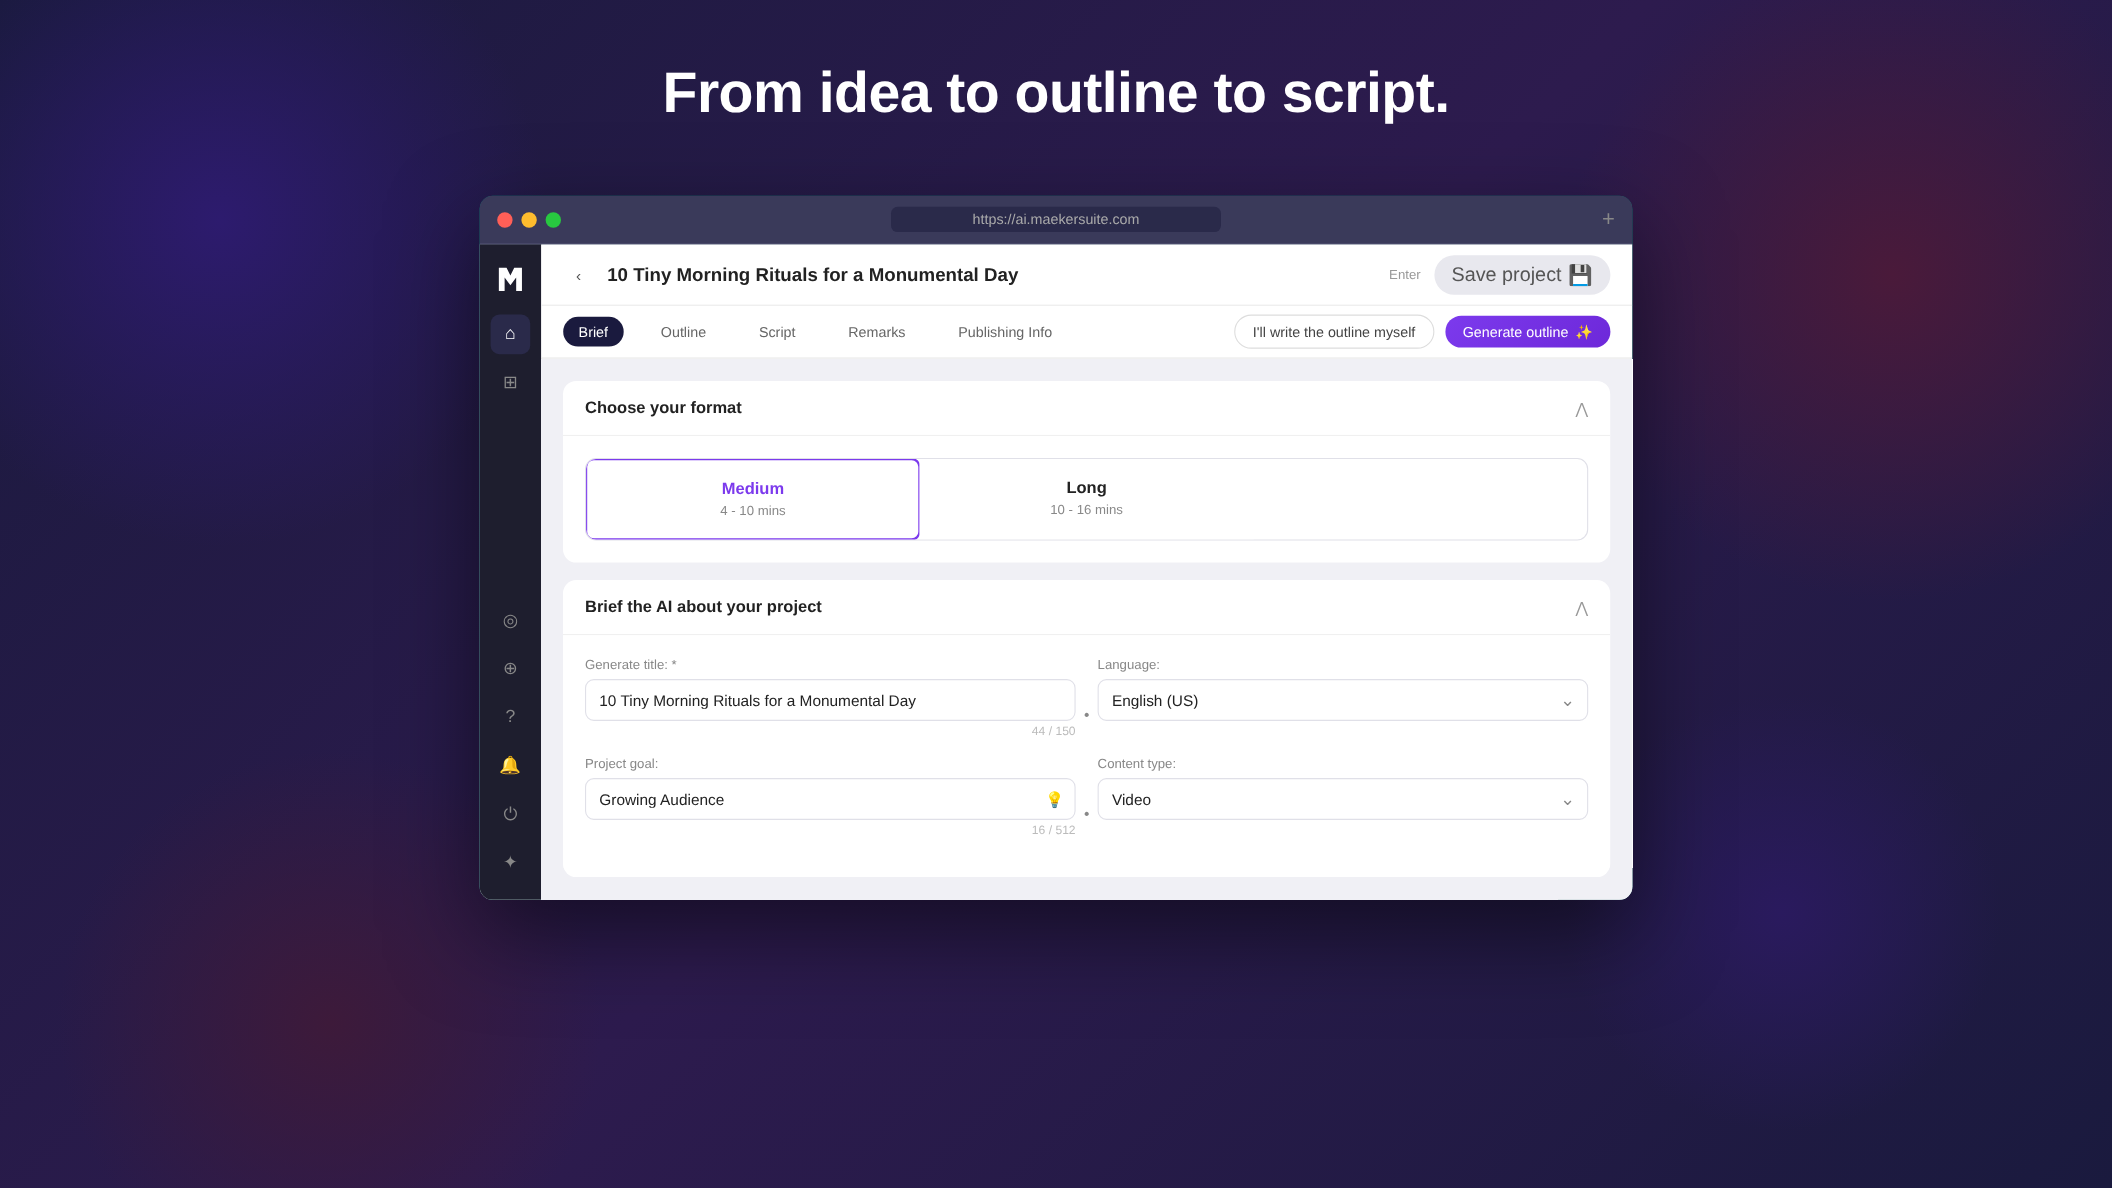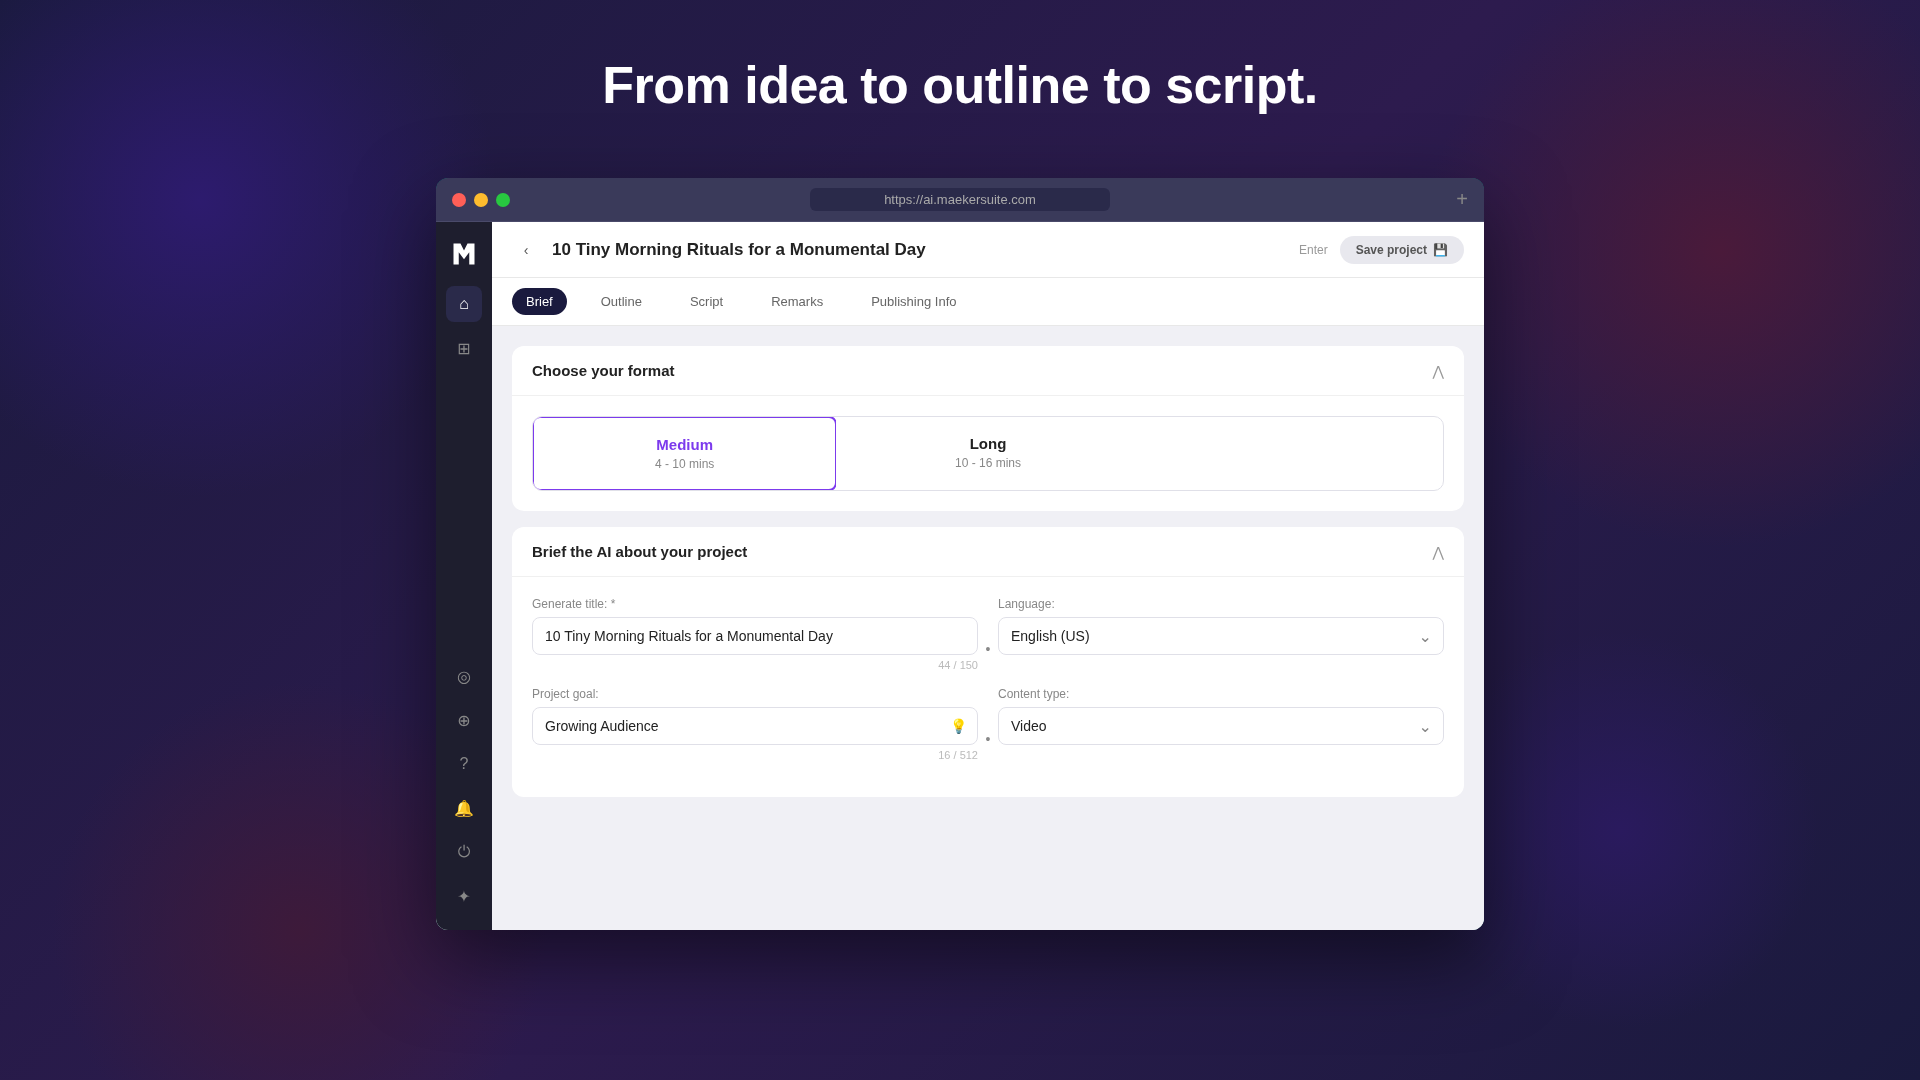--- a/index.html
+++ b/index.html
@@ -62,21 +62,21 @@
       letter-spacing: -0.5px;
     }
 
     
     .browser {
       position: absolute;
       top: 178px;
       left: 50%;
       transform: translateX(-50%);
       width: 1048px;
-      height: 752px;
+      height: 640px;
       background: #0f766e;
       border-radius: 12px;
       overflow: hidden;
       box-shadow: 0 30px 80px rgba(0,0,0,0.5);
     }
 
     
     .browser-chrome {
       display: flex;
       align-items: center;
@@ -205,22 +205,22 @@
       color: #999;
     }
     .save-project-btn {
       display: flex;
       align-items: center;
       gap: 6px;
       background: #e8e8ee;
       border: none;
       border-radius: 20px;
       padding: 7px 16px;
-      font-size: 12px;
-      font-weight: 700;
+      font-size: 18px;
+      font-weight: 400;
       color: #555;
       cursor: pointer;
     }
 
     
     .tabs-bar {
       display: flex;
       align-items: center;
       padding: 0 20px;
       height: 48px;
@@ -513,20 +513,29 @@
           <span>Outline</span>
         </div>
         <div class="tab">
           <span>Script</span>
         </div>
         <div class="tab">
           <span>Remarks</span>
         </div>
         <div class="tab">
           <span>Publishing Info</span>
+        </div>
+        <div class="tabs-actions">
+          <button class="write-myself-btn">
+            <span>I'll write the outline myself</span>
+          </button>
+          <button class="generate-btn">
+            <span>Generate outline</span>
+            <span>✨</span>
+          </button>
         </div>
       </div>
 
       <div class="content">
 
         <div class="section">
           <div class="section-header">
             <span class="section-title">Choose your format</span>
             <span class="chevron">⋀</span>
           </div>

